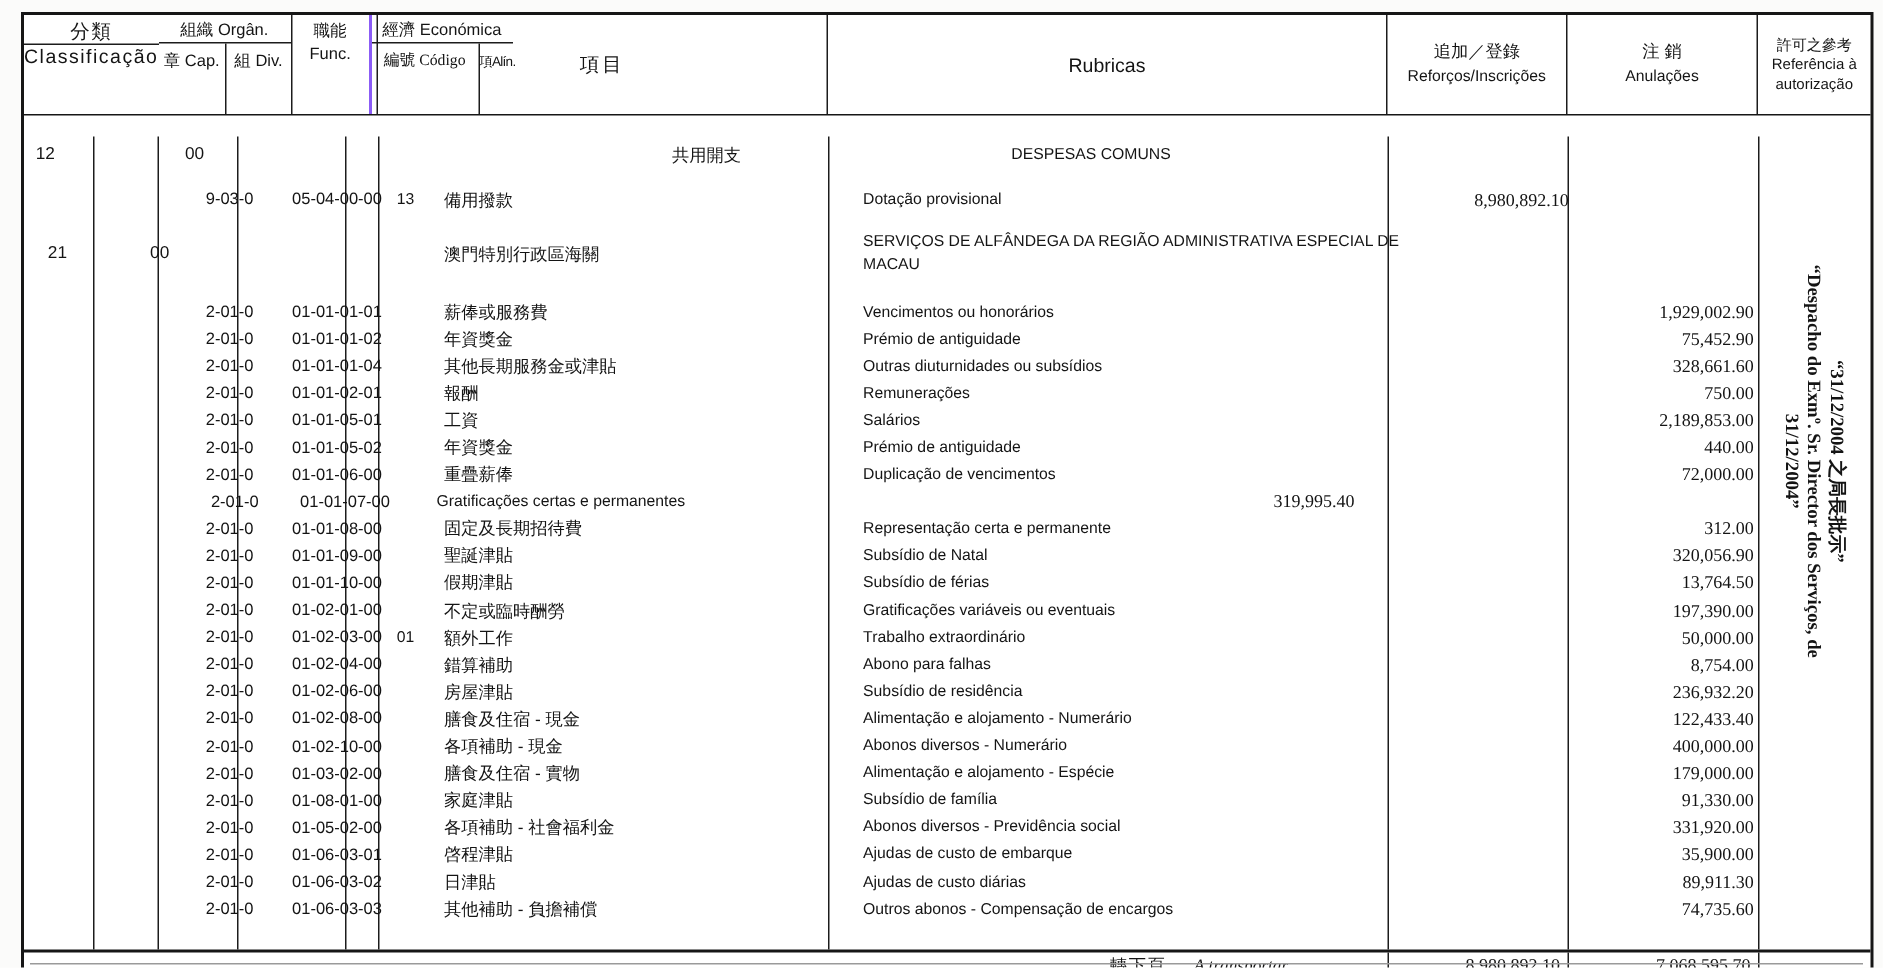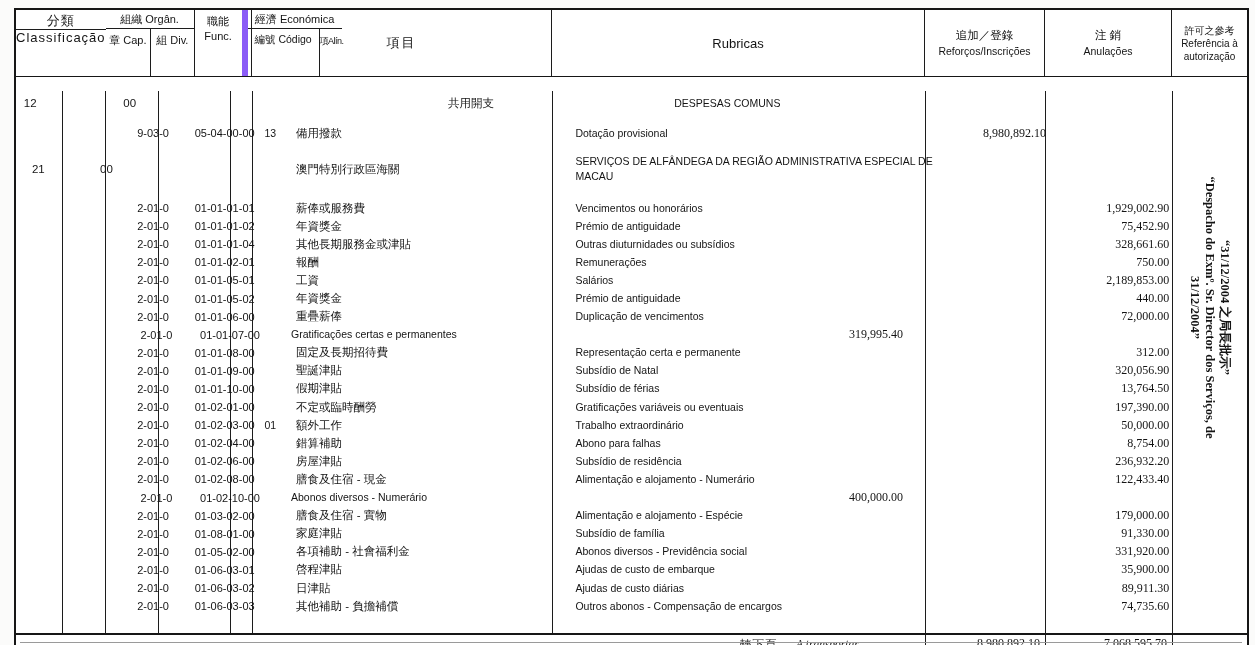--- a/index.html
+++ b/index.html
@@ -13,25 +13,25 @@
   .thead { display:flex; border-bottom:1px solid #161616; height:67px; }
   .hcell { border-right:1px solid #1c1c1c; }
   .h-class-group { width:236px; display:flex; flex-direction:row; }
   .h-class { height:20px; border-bottom:1px solid #1c1c1c; text-align:center; font-size:13px; padding-top:2px; letter-spacing:1px; }
   .h-sub { flex:1; display:flex; }
   .h-organ-group { width:89px; border-right:1px solid #1c1c1c; display:flex; flex-direction:column; }
   .h-organ { height:19px; border-bottom:1px solid #1c1c1c; text-align:center; font-size:11px; padding-top:2px; }
   .h-capdiv { flex:1; display:flex; }
   .h-cap { width:46px; border-right:1px solid #1c1c1c; text-align:center; font-size:11px; padding-top:4px; }
   .h-div { width:43px; text-align:center; font-size:11px; padding-top:4px; }
-  .h-func { width:53px; border-right:6px solid #8b5cf6; text-align:center; font-size:11px; padding-top:4px; line-height:15px; }
+  .h-func { width:53px; border-right:2px solid #8b5cf6; text-align:center; font-size:11px; padding-top:4px; line-height:15px; }
   .h-econ-group { width:94px; display:flex; flex-direction:column; }
   .h-econ { height:19px; border-bottom:1px solid #1c1c1c; text-align:center; font-size:11px; padding-top:2px; white-space:nowrap; }
   .h-codalin { flex:1; display:flex; }
-  .h-cod { width:72px; border-right:1px solid #1c1c1c; text-align:center; font-size:10.5px; padding-top:4px; white-space:nowrap; }
+  .h-cod { width:72px; border-right:1px solid #1c1c1c; text-align:center; font-size:10.5px; padding-top:4px; white-space:nowrap;font-family:Liberation Serif, serif; }
   .h-alin { width:22px; text-align:center; font-size:9px; padding-top:6px; white-space:nowrap; overflow:visible; letter-spacing:-0.5px; }
   .h-item { width:300px; display:flex; align-items:center; justify-content:center; font-size:13px; letter-spacing:2px; }
   .h-rubricas { width:373px; display:flex; align-items:center; justify-content:center; font-size:13px; }
   .h-2line { display:flex; flex-direction:column; align-items:center; justify-content:center; line-height:16px; }
   .h-reforcos { width:120px; font-size:11.5px; }
   .h-reforcos .pt { font-size:10.5px; }
   .h-anul { width:127px; font-size:11.5px; }
   .h-anul .pt { font-size:10.5px; }
   .h-aut { width:75px; border-right:none; display:flex; flex-direction:column; align-items:center; justify-content:center; font-size:10px; line-height:13px; text-align:center; }
 
@@ -361,20 +361,21 @@
     <div class="c c-ref amount"></div>
     <div class="c c-anu amount">122,433.40</div>
     <div class="c c-aut"></div>
   </div>
         <div class="trow">
     <div class="c c-cap"></div>
     <div class="c c-div"></div>
     <div class="c c-func">2-01-0</div>
     <div class="c c-cod">01-02-10-00</div>
     <div class="c c-alin"></div>
+    <div class="c c-item">各項補助 - 現金</div>
     <div class="c c-rub">Abonos diversos - Numerário</div>
     <div class="c c-ref amount"></div>
     <div class="c c-anu amount">400,000.00</div>
     <div class="c c-aut"></div>
   </div>
         <div class="trow">
     <div class="c c-cap"></div>
     <div class="c c-div"></div>
     <div class="c c-func">2-01-0</div>
     <div class="c c-cod">01-03-02-00</div>

